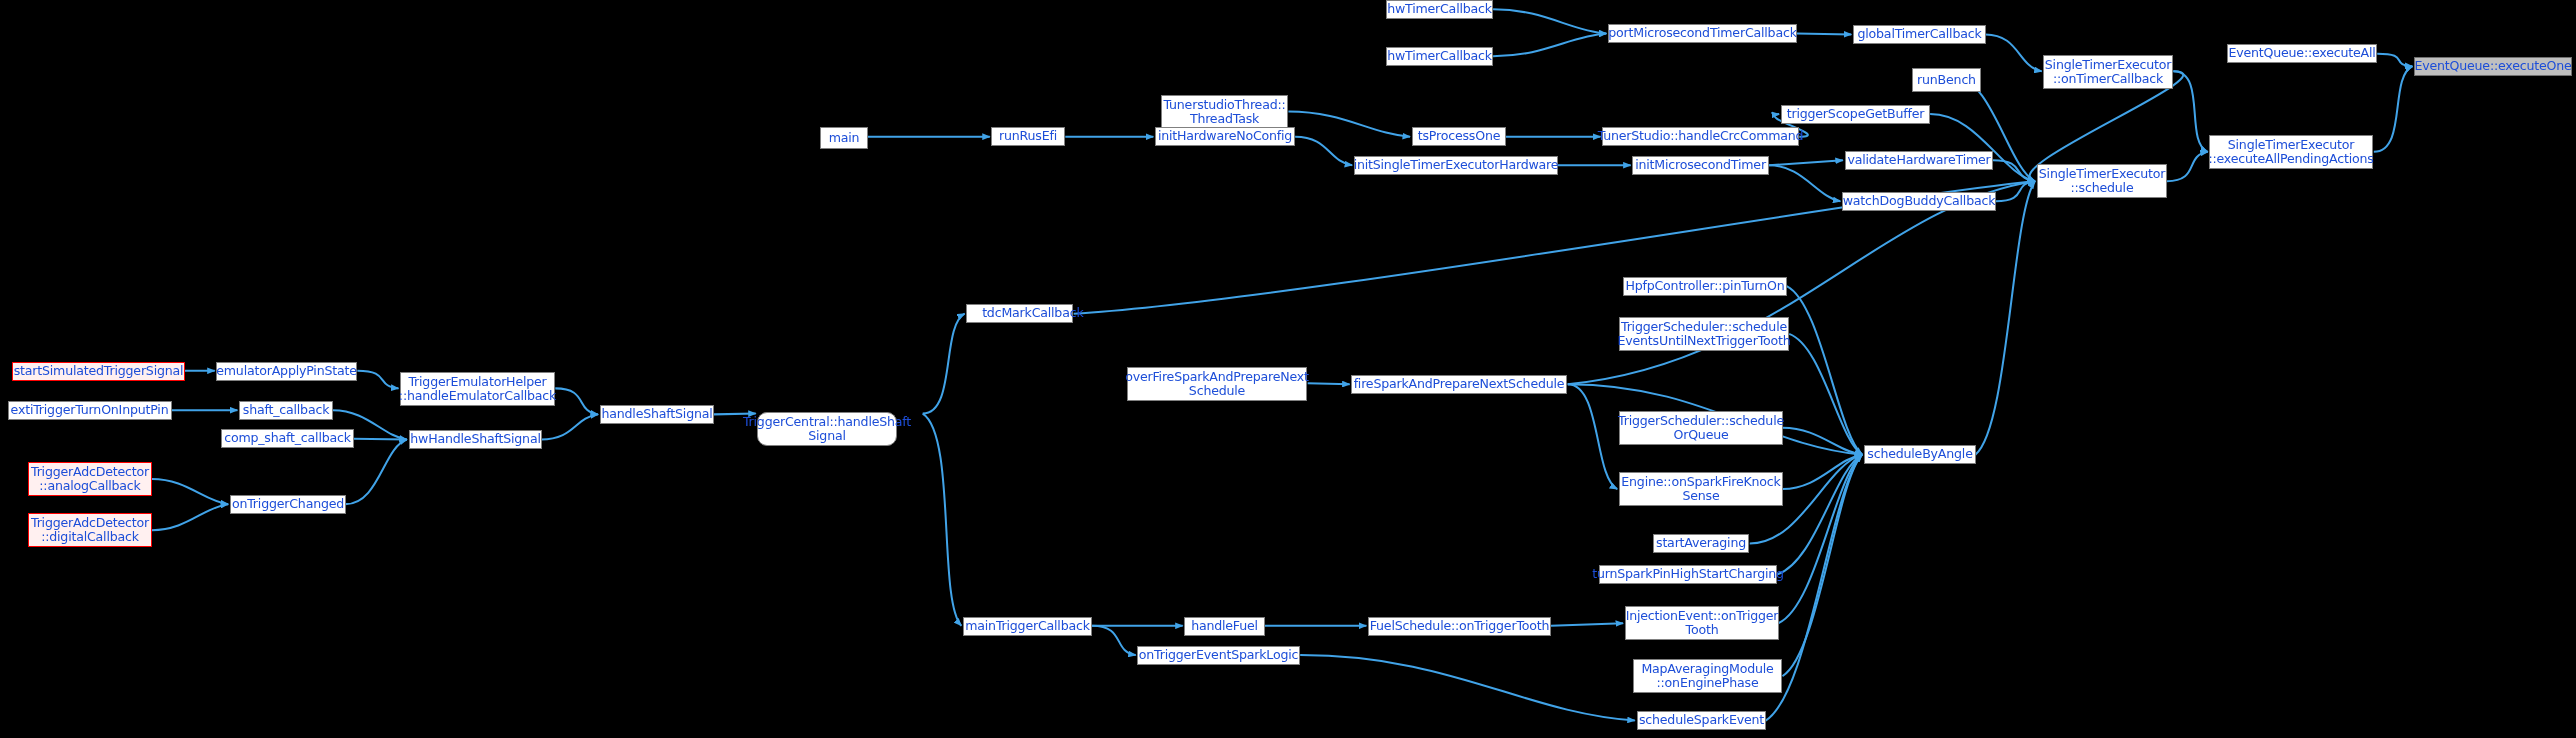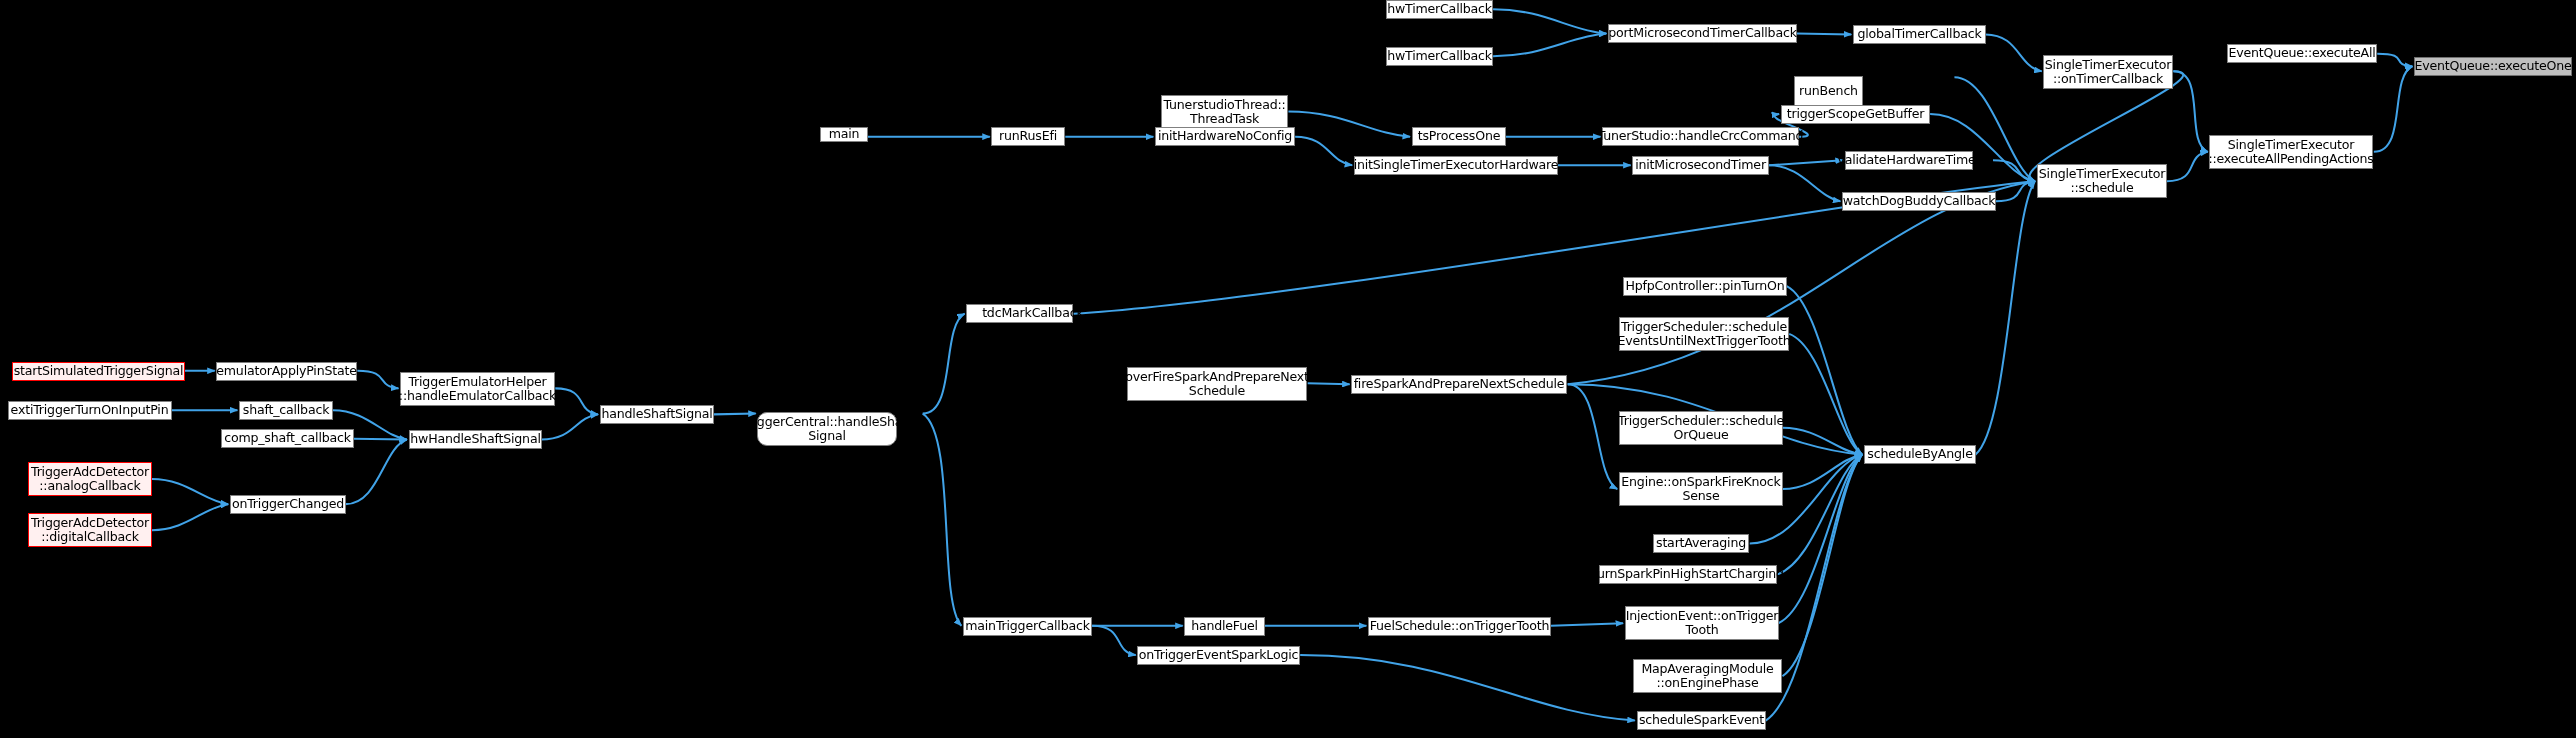--- a/index.html
+++ b/index.html
@@ -1,20 +1,20 @@
 <!DOCTYPE html>
 <html style="font-size:13.4px"><head>
 <meta charset="utf-8">
 <style>
   html,body{margin:0;padding:0;background:#000;}
   #stage{position:relative;width:2576px;height:739px;background:#000;overflow:hidden;
          font-family:"DejaVu Sans","Liberation Sans",sans-serif;}
   svg#edges{position:absolute;left:0;top:0;width:2576px;height:739px;}
   .node{position:absolute;box-sizing:border-box;background:#ffffff;
-        border:0.8px solid #808080;color:#000000;
+        border:0.8px solid #808080;color:#1d4ed8;
         display:flex;align-items:center;justify-content:center;text-align:center;
         font-size:12.6px;line-height:1.12;letter-spacing:-0.2px;white-space:pre-line;
         padding:0 3.4px;}
   .node.red{border:1.7px solid #ff0000;background:#fff0f0;}
   .node.target{background:#bfbfbf;border:0.8px solid #707070;}
 </style>
 </head>
 <body>
 
 <div id="stage">
@@ -118,34 +118,34 @@
       <div class="node" style="left: 1599px; top: 565px; width: 178px; height: 18.5px;">turnSparkPinHighStartCharging</div>
       <div class="node" style="left: 1625px; top: 606px; width: 154px; height: 34px;">InjectionEvent::onTrigger
 Tooth</div>
       <div class="node" style="left: 1633px; top: 659px; width: 149px; height: 34px;">MapAveragingModule
 ::onEnginePhase</div>
       <div class="node" style="left: 1637px; top: 711px; width: 129px; height: 18.5px;">scheduleSparkEvent</div>
       <div class="node" style="left: 1864px; top: 445px; width: 112px; height: 18.5px;">scheduleByAngle</div>
       <div class="node" style="left: 1386px; top: 0px; width: 107px; height: 18.5px;">hwTimerCallback</div>
       <div class="node" style="left: 1386px; top: 47px; width: 107px; height: 18.5px;">hwTimerCallback</div>
       <div class="node" style="left: 1608px; top: 24px; width: 189px; height: 18.5px;">portMicrosecondTimerCallback</div>
-      <div class="node" style="left: 820px; top: 127px; width: 48px; height: 15px;">main</div>
+      <div class="node" style="left: 820px; top: 127px; width: 48px; height: 22px;">main</div>
       <div class="node" style="left: 991px; top: 127px; width: 74px; height: 18.5px;">runRusEfi</div>
       <div class="node" style="left: 1161px; top: 95px; width: 127px; height: 34px;">TunerstudioThread::
 ThreadTask</div>
       <div class="node" style="left: 1155px; top: 127px; width: 140px; height: 18.5px;">initHardwareNoConfig</div>
       <div class="node" style="left: 1412px; top: 127px; width: 94px; height: 18.5px;">tsProcessOne</div>
       <div class="node" style="left: 1354px; top: 156px; width: 204px; height: 18.5px;">initSingleTimerExecutorHardware</div>
       <div class="node" style="left: 1602px; top: 127px; width: 197px; height: 18.5px;">TunerStudio::handleCrcCommand</div>
       <div class="node" style="left: 1632px; top: 156px; width: 137px; height: 18.5px;">initMicrosecondTimer</div>
       <div class="node" style="left: 1781px; top: 105px; width: 149px; height: 18.5px;">triggerScopeGetBuffer</div>
-      <div class="node" style="left: 1845px; top: 151px; width: 128px; height: 18.5px;">validateHardwareTimer</div>
+      <div class="node" style="left: 1845px; top: 151px; width: 148px; height: 18.5px;">validateHardwareTimer</div>
       <div class="node" style="left: 1842px; top: 192px; width: 154px; height: 18.5px;">watchDogBuddyCallback</div>
       <div class="node" style="left: 1853px; top: 25px; width: 133px; height: 18.5px;">globalTimerCallback</div>
-      <div class="node" style="left: 1794px; top: 68px; width: 69px; height: 30px; margin-top: 8px;">runBench</div>
+      <div class="node" style="left: 1912px; top: 68px; width: 69px; height: 24px;">runBench</div>
       <div class="node" style="left: 2043px; top: 55px; width: 130px; height: 34px;">SingleTimerExecutor
 ::onTimerCallback</div>
       <div class="node" style="left: 2037px; top: 164px; width: 130px; height: 34px;">SingleTimerExecutor
 ::schedule</div>
       <div class="node" style="left: 2227px; top: 44px; width: 150px; height: 18.5px;">EventQueue::executeAll</div>
       <div class="node" style="left: 2209px; top: 135px; width: 164px; height: 34px;">SingleTimerExecutor
 ::executeAllPendingActions</div>
       <div class="node target" style="left: 2414px; top: 57px; width: 158px; height: 18.5px;">EventQueue::executeOne</div>
     </div>
 </div>

